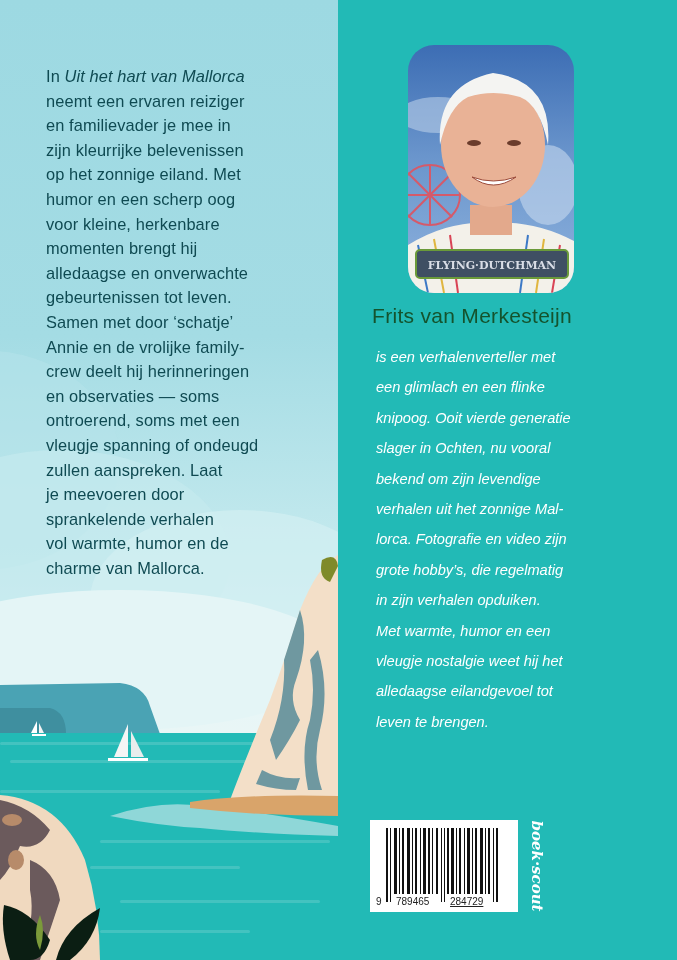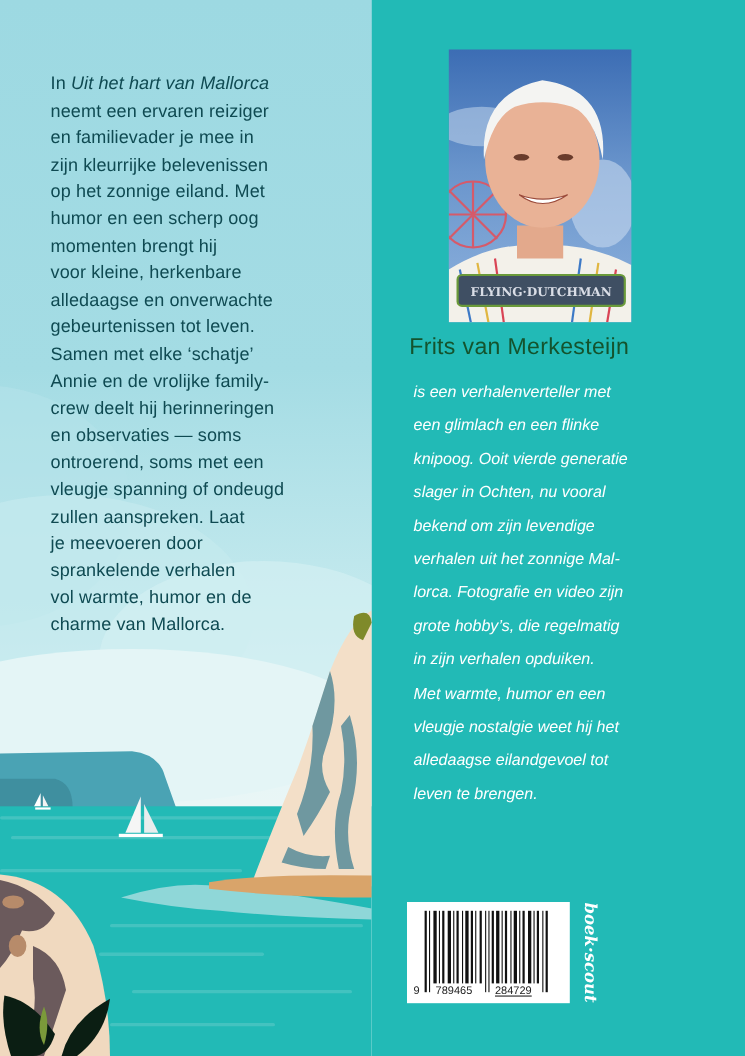--- a/index.html
+++ b/index.html
@@ -4,21 +4,21 @@
 <style>
   html, body { margin: 0; padding: 0; }
   body { width: 677px; height: 960px; position: relative; overflow: hidden; background: #22bab6; font-family: "Liberation Sans", sans-serif; }
   .left { position: absolute; left: 0; top: 0; width: 386px; height: 960px; overflow: hidden;
     background: linear-gradient(180deg, #9dd9e2 0%, #a4dce4 35%, #c8ebef 60%, #e6f6f7 72%, #e9f6f6 76%); }
   .left svg.scene { position: absolute; left: 0; top: 0; }
   .blurb { position: absolute; left: 46px; top: 64px; width: 280px; color: #0f4a52; font-size: 16.4px; line-height: 24.6px; letter-spacing: 0.1px; }
   .blurb p { margin: 0; }
   .blurb .title { font-style: italic; }
   .right { position: absolute; left: 338px; top: 0; width: 339px; height: 960px; background: #22bab6; }
-  .photo { position: absolute; left: 70px; top: 45px; width: 166px; height: 248px; overflow: hidden; background: linear-gradient(180deg, #3c6db4 0%, #6a95cc 45%, #8fb3de 100%); }
+  .photo { position: absolute; left: 70px; top: 45px; width: 166px; height: 248px; overflow: hidden; background: linear-gradient(180deg, #3c6db4 0%, #6a95cc 45%, #8fb3de 100%); border-radius: 26px; }
   .author-name { position: absolute; left: 34px; top: 304px; color: #14532d; font-size: 21px; letter-spacing: 0.3px; }
   .bio { position: absolute; left: 34px; top: 340px; width: 300px; color: #ffffff; font-style: italic; font-size: 14.6px; line-height: 26.4px; }
   .bio p { margin: 4px; }
   .barcode { position: absolute; left: 32px; top: 820px; width: 148px; height: 92px; background: #ffffff; }
   .barcode svg { position: absolute; left: 0; top: 0; }
   .bc-digit { position: absolute; top: 76px; font-size: 10px; color: #222; font-family: "Liberation Sans", sans-serif; }
   .publisher { position: absolute; left: 190px; top: 818px; width: 18px; height: 96px; }
   .publisher span { position: absolute; left: 50%; top: 50%; transform: translate(-50%,-50%) rotate(90deg); white-space: nowrap; color: #ffffff; font-weight: bold; font-style: italic; font-size: 15px; font-family: "DejaVu Serif", serif; }
 </style>
 </head>
@@ -78,25 +78,25 @@
     <path d="M40 915 Q46 930 40 950 Q32 935 40 915 Z" fill="#7b9a3a"></path>
   </svg>
 
   <div class="blurb">
     <p><span>In </span><span class="title">Uit het hart van Mallorca</span></p>
     <p>neemt een ervaren reiziger</p>
     <p>en familievader je mee in</p>
     <p>zijn kleurrijke belevenissen</p>
     <p>op het zonnige eiland. Met</p>
     <p>humor en een scherp oog</p>
+    <p>voor kleine, herkenbare</p>
     <p>momenten brengt hij</p>
-    <p>voor kleine, herkenbare</p>
     <p>alledaagse en onverwachte</p>
     <p>gebeurtenissen tot leven.</p>
-    <p>Samen met elke ‘schatje’</p>
+    <p>Samen met door ‘schatje’</p>
     <p>Annie en de vrolijke family-</p>
     <p>crew deelt hij herinneringen</p>
     <p>en observaties — soms</p>
     <p>ontroerend, soms met een</p>
     <p>vleugje spanning of ondeugd</p>
     <p>zullen aanspreken. Laat</p>
     <p>je meevoeren door</p>
     <p>sprankelende verhalen</p>
     <p>vol warmte, humor en de</p>
     <p>charme van Mallorca.</p>

